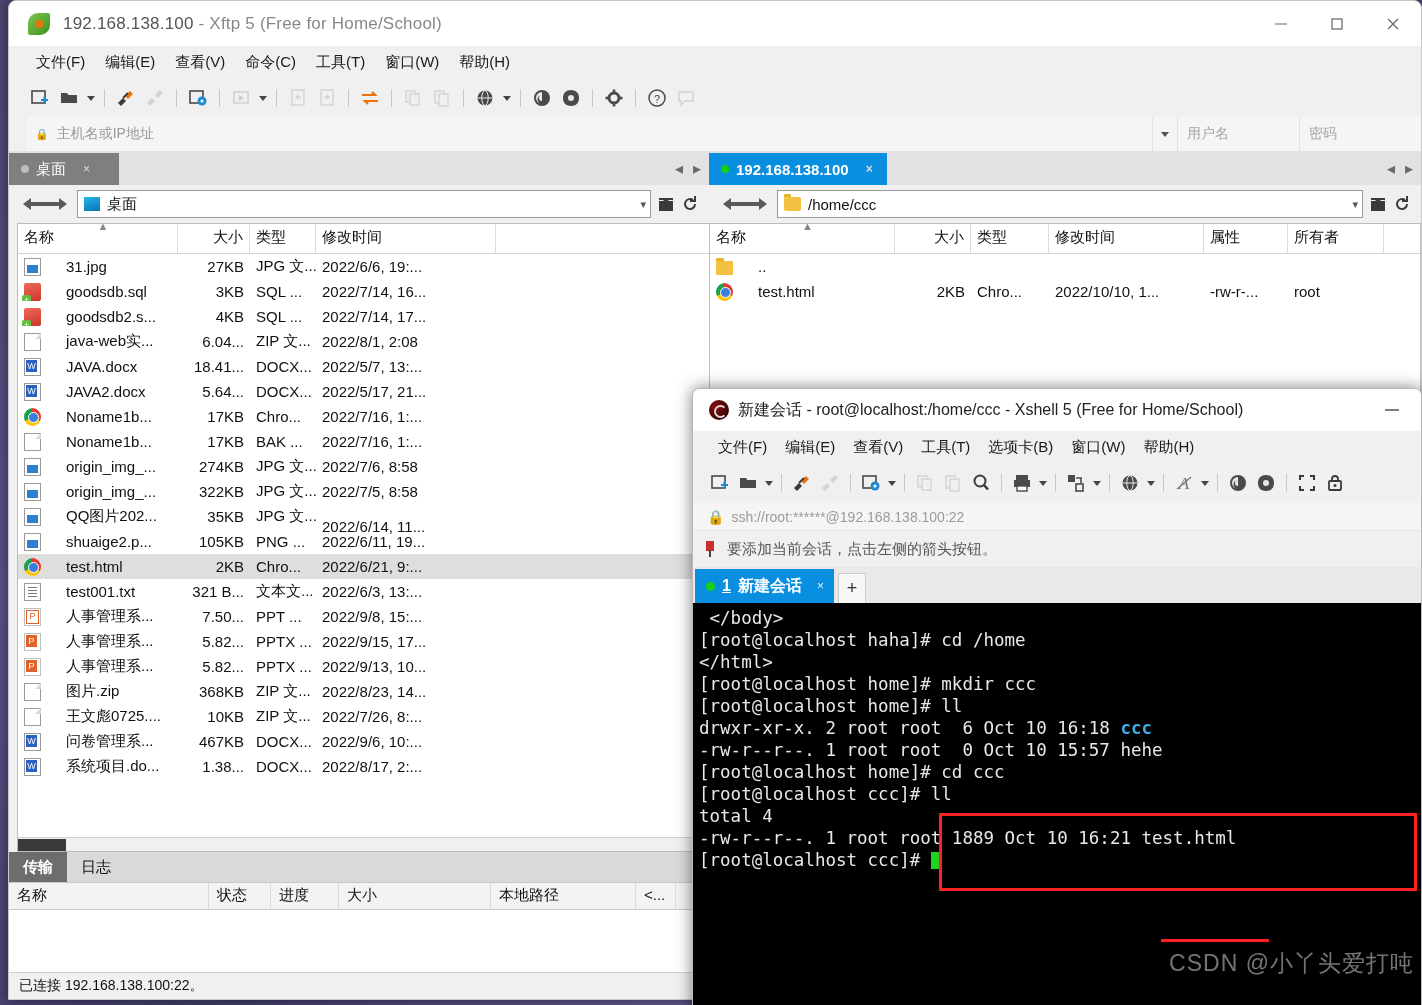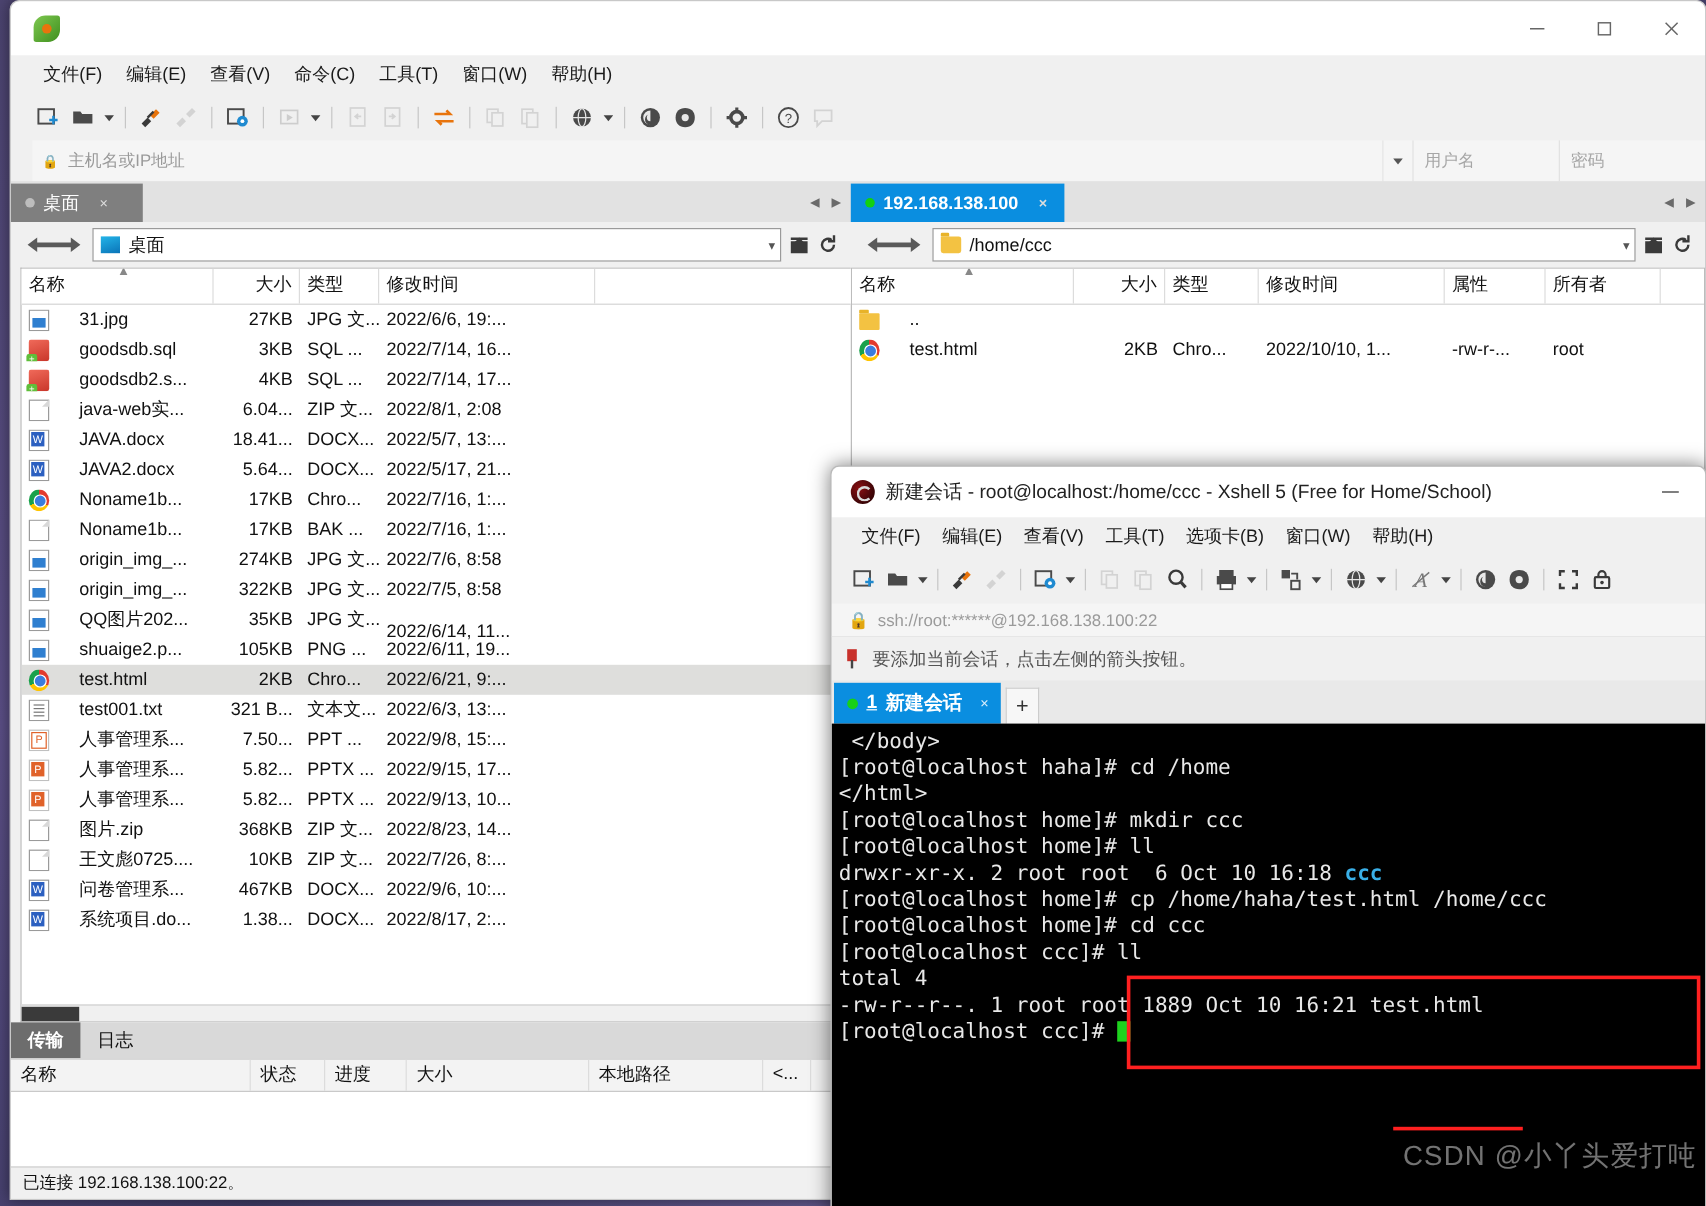--- a/index.html
+++ b/index.html
@@ -204,20 +204,24 @@
 </head>
 <body>
 
 <div id="xftp">
 
   <div class="xftp-titlebar">
     <div class="xftp-logo">
       <div class="leaf"></div>
         <div class="dot"></div>
     </div>
+    <div class="xftp-title">
+      <span>192.168.138.100</span>
+      <span class="sub">- Xftp 5 (Free for Home/School)</span>
+    </div>
     <div class="win-controls">
       <div class="win-btn">
         <svg width="16" height="16">
             <line x1="2" y1="8" x2="14" y2="8" stroke="#666" stroke-width="1.2"></line>
           </svg>
       </div>
       <div class="win-btn">
         <svg width="16" height="16">
             <rect x="3" y="3" width="10" height="10" fill="none" stroke="#666" stroke-width="1.2"></rect>
           </svg>
@@ -883,21 +887,21 @@
     <div class="xs-tab-add">+</div>
   </div>
 
   <div class="term" id="term">
       <div class="ln"> &lt;/body&gt;</div>
       <div class="ln">[root@localhost haha]# cd /home</div>
       <div class="ln">&lt;/html&gt;</div>
       <div class="ln">[root@localhost home]# mkdir ccc</div>
       <div class="ln">[root@localhost home]# ll</div>
       <div class="ln">drwxr-xr-x. 2 root root  6 Oct 10 16:18 <span class="cy">ccc</span></div>
-      <div class="ln">[root@localhost home]# cp /home/haha/test.html /home/ccc</div>
+      <div class="ln">-rw-r--r--. 1 root root  0 Oct 10 15:57 hehe</div>
       <div class="ln">[root@localhost home]# cd ccc</div>
       <div class="ln">[root@localhost ccc]# ll</div>
       <div class="ln">total 4</div>
       <div class="ln">-rw-r--r--. 1 root root 1889 Oct 10 16:21 test.html</div>
       <div class="ln">[root@localhost ccc]# <span class="cursor"></span></div>
       <div class="hl-box" style="border-color: rgb(255, 32, 32);"></div>
       <div class="hl-underline" style="background: rgb(255, 32, 32);"></div>
     </div>
 
 </div>

